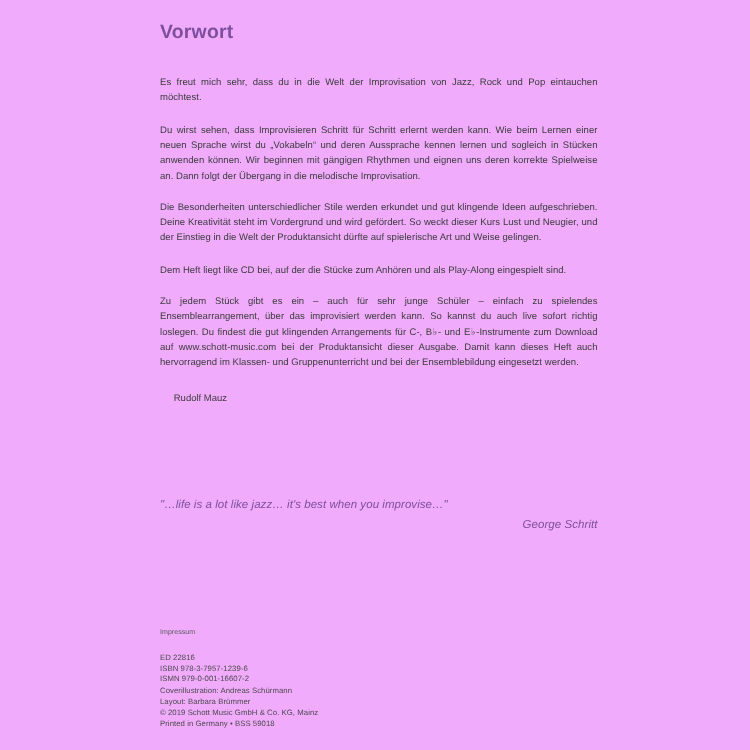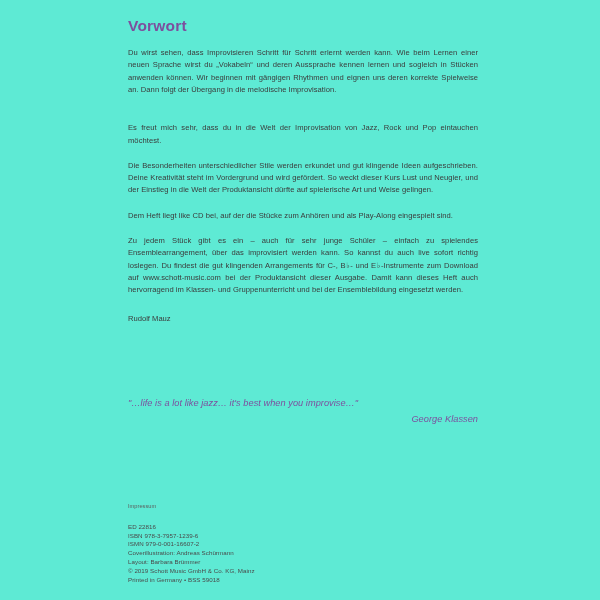--- a/index.html
+++ b/index.html
@@ -11,21 +11,21 @@
     height: 600px;
     background: #ffffff;
     font-family: "Liberation Sans", sans-serif;
     overflow: hidden;
   }
 
   .page {
     position: relative;
     width: 600px;
     height: 600px;
-    background: #5eead4;
+    background: #f0abfc;
     box-sizing: border-box;
   }
 
   .content {
     position: absolute;
     left: 128px;
     top: 0;
     width: 350px;
   }
 
@@ -50,21 +50,21 @@
     letter-spacing: 0.04px;
   }
 
   .para-gap-1 { margin-top: 26px; }
   .para-gap   { margin-top: 13px; }
 
   .signature {
     color: #3b3b3b;
     font-size: 7.6px;
     line-height: 1.62;
-    margin: 0;
+    margin: 11px;
     padding: 0;
     margin-top: 16px;
     text-align: left;
   }
 
   .quote-block {
     margin-top: 72px;
   }
   .quote-text {
     color: #7d4f9e;
@@ -113,35 +113,35 @@
 </style>
 </head>
 <body>
 
 <div class="page">
 
   <div class="content">
 
     <h1 class="preface-title">Vorwort</h1>
 
+    <p class="body-text para-gap-1">Es freut mich sehr, dass du in die Welt der Improvisation von Jazz, Rock und Pop eintauchen möchtest.</p>
+
     <p class="body-text para-gap">Du wirst sehen, dass Improvisieren Schritt für Schritt erlernt werden kann. Wie beim Lernen einer neuen Sprache wirst du „Vokabeln“ und deren Aussprache kennen lernen und sogleich in Stücken anwenden können. Wir beginnen mit gängigen Rhythmen und eignen uns deren korrekte Spielweise an. Dann folgt der Übergang in die melodische Improvisation.</p>
-
-    <p class="body-text para-gap-1">Es freut mich sehr, dass du in die Welt der Improvisation von Jazz, Rock und Pop eintauchen möchtest.</p>
 
     <p class="body-text para-gap">Die Besonderheiten unterschiedlicher Stile werden erkundet und gut klingende Ideen aufgeschrieben. Deine Kreativität steht im Vordergrund und wird gefördert. So weckt dieser Kurs Lust und Neugier, und der Einstieg in die Welt der Produktansicht dürfte auf spielerische Art und Weise gelingen.</p>
 
     <p class="body-text para-gap">Dem Heft liegt like CD bei, auf der die Stücke zum Anhören und als Play-Along eingespielt sind.</p>
 
     <p class="body-text para-gap">Zu jedem Stück gibt es ein – auch für sehr junge Schüler – einfach zu spielendes Ensemblearrangement, über das improvisiert werden kann. So kannst du auch live sofort richtig loslegen. Du findest die gut klingenden Arrangements für C-, B♭- und E♭-Instrumente zum Download auf www.schott-music.com bei der Produktansicht dieser Ausgabe. Damit kann dieses Heft auch hervorragend im Klassen- und Gruppenunterricht und bei der Ensemblebildung eingesetzt werden.</p>
 
     <p class="signature">Rudolf Mauz</p>
 
     <div class="quote-block">
       <p class="quote-text">"…life is a lot like jazz… it's best when you improvise…"</p>
-      <p class="quote-author">George Klassen</p>
+      <p class="quote-author">George Schritt</p>
     </div>
 
   </div>
 
   <div class="imprint">
     <p class="imprint-heading">Impressum</p>
 
     <div class="imprint-lines">
       <p class="imprint-line">ED 22816</p>
       <p class="imprint-line">ISBN 978-3-7957-1239-6</p>

